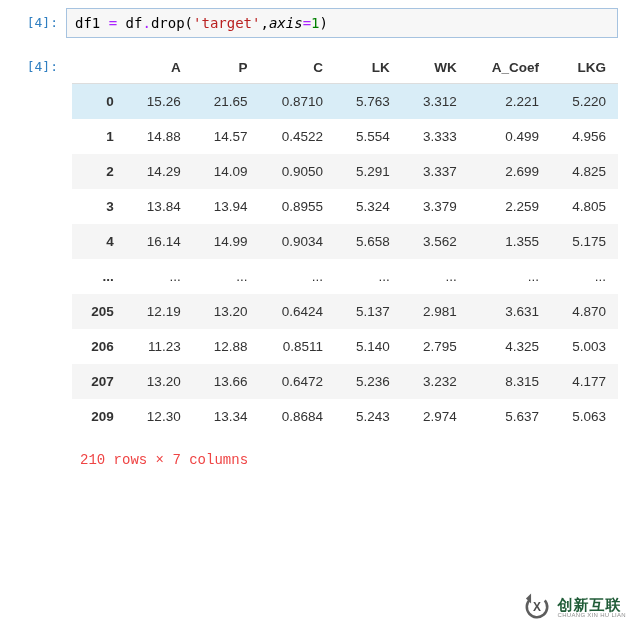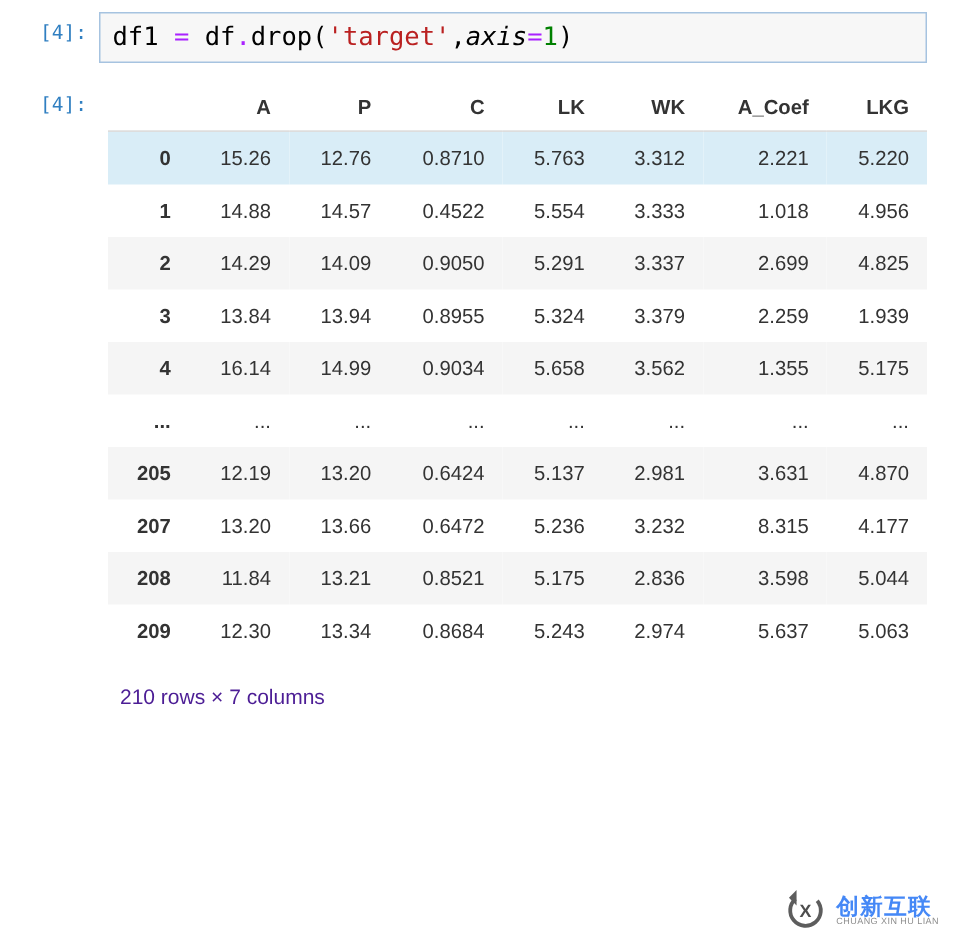--- a/index.html
+++ b/index.html
@@ -29,21 +29,21 @@
       color: #307fc1;
       padding-top: 7px;
       padding-right: 8px;
     }
     .code-cell {
       flex: 1;
       border: 1px solid #a6c3e0;
       background: #f7f7f7;
       padding: 6px 8px;
       font-family: Menlo, Consolas, "DejaVu Sans Mono", monospace;
-      font-size: 17px;
+      font-size: 14px;
       white-space: pre;
       color: #000;
     }
     .t-var { color: #000; }
     .t-op { color: #aa22ff; font-weight: 500; }
     .t-method { color: #000; }
     .t-str { color: #ba2121; }
     .t-arg { color: #000; font-style: italic; }
     .t-num { color: #008000; }
     
@@ -80,42 +80,43 @@
       font-weight: 700;
     }
     table.df tbody tr:nth-child(odd) {
       background: #f5f5f5;
     }
     table.df tbody tr.highlight {
       background: #d9edf7 !important;
     }
     .summary {
       padding: 18px 0 6px 8px;
-      color: #4c1d95;
+      color: #ef4444;
       font-size: 14px;
+      font-family: Liberation Mono, monospace;
     }
     
     .logo-wrapper {
       position: fixed;
       right: 10px;
       bottom: 10px;
       display: flex;
       align-items: center;
       opacity: 0.95;
     }
     .logo-mark {
       position: relative;
       width: 34px;
       height: 34px;
       margin-right: 4px;
     }
     .logo-text {
       line-height: 1;
     }
-    .logo-text .zh { font-weight: 700; font-size: 15px; color: #3b82f6; letter-spacing: 1px;}
+    .logo-text .zh { font-weight: 700; font-size: 15px; color: #14532d; letter-spacing: 1px;}
     .logo-text .en { font-size: 6px; color: #888; letter-spacing: 0.3px;}
   </style>
 </head>
 <body>
 
 <div class="container">
 
   <div class="cell-row">
     <div class="prompt">[4]:</div>
     <div class="code-cell"><span class="t-var">df1</span><span class="t-op"> = </span><span class="t-var">df</span><span class="t-op">.</span><span class="t-method">drop</span><span>(</span><span class="t-str">'target'</span><span>,</span><span class="t-arg">axis</span><span class="t-op">=</span><span class="t-num">1</span><span>)</span></div>
@@ -135,56 +136,56 @@
               <th>LK</th>
               <th>WK</th>
               <th>A_Coef</th>
               <th>LKG</th>
             </tr>
           </thead>
           <tbody>
             <tr class="highlight">
               <th>0</th>
               <td>15.26</td>
-              <td>12.76</td>
+              <td>21.65</td>
               <td>0.8710</td>
               <td>5.763</td>
               <td>3.312</td>
               <td>2.221</td>
               <td>5.220</td>
             </tr>
             <tr>
               <th>1</th>
               <td>14.88</td>
               <td>14.57</td>
               <td>0.4522</td>
               <td>5.554</td>
               <td>3.333</td>
-              <td>1.018</td>
+              <td>0.499</td>
               <td>4.956</td>
             </tr>
             <tr>
               <th>2</th>
               <td>14.29</td>
               <td>14.09</td>
               <td>0.9050</td>
               <td>5.291</td>
               <td>3.337</td>
               <td>2.699</td>
               <td>4.825</td>
             </tr>
             <tr>
               <th>3</th>
               <td>13.84</td>
               <td>13.94</td>
               <td>0.8955</td>
               <td>5.324</td>
               <td>3.379</td>
               <td>2.259</td>
-              <td>1.939</td>
+              <td>4.805</td>
             </tr>
             <tr>
               <th>4</th>
               <td>16.14</td>
               <td>14.99</td>
               <td>0.9034</td>
               <td>5.658</td>
               <td>3.562</td>
               <td>1.355</td>
               <td>5.175</td>
@@ -203,40 +204,40 @@
               <th>205</th>
               <td>12.19</td>
               <td>13.20</td>
               <td>0.6424</td>
               <td>5.137</td>
               <td>2.981</td>
               <td>3.631</td>
               <td>4.870</td>
             </tr>
             <tr>
+              <th>206</th>
+              <td>11.23</td>
+              <td>12.88</td>
+              <td>0.8511</td>
+              <td>5.140</td>
+              <td>2.795</td>
+              <td>4.325</td>
+              <td>5.003</td>
+            </tr>
+            <tr>
               <th>207</th>
               <td>13.20</td>
               <td>13.66</td>
               <td>0.6472</td>
               <td>5.236</td>
               <td>3.232</td>
               <td>8.315</td>
               <td>4.177</td>
             </tr>
             <tr>
-              <th>208</th>
-              <td>11.84</td>
-              <td>13.21</td>
-              <td>0.8521</td>
-              <td>5.175</td>
-              <td>2.836</td>
-              <td>3.598</td>
-              <td>5.044</td>
-            </tr>
-            <tr>
               <th>209</th>
               <td>12.30</td>
               <td>13.34</td>
               <td>0.8684</td>
               <td>5.243</td>
               <td>2.974</td>
               <td>5.637</td>
               <td>5.063</td>
             </tr>
           </tbody>

